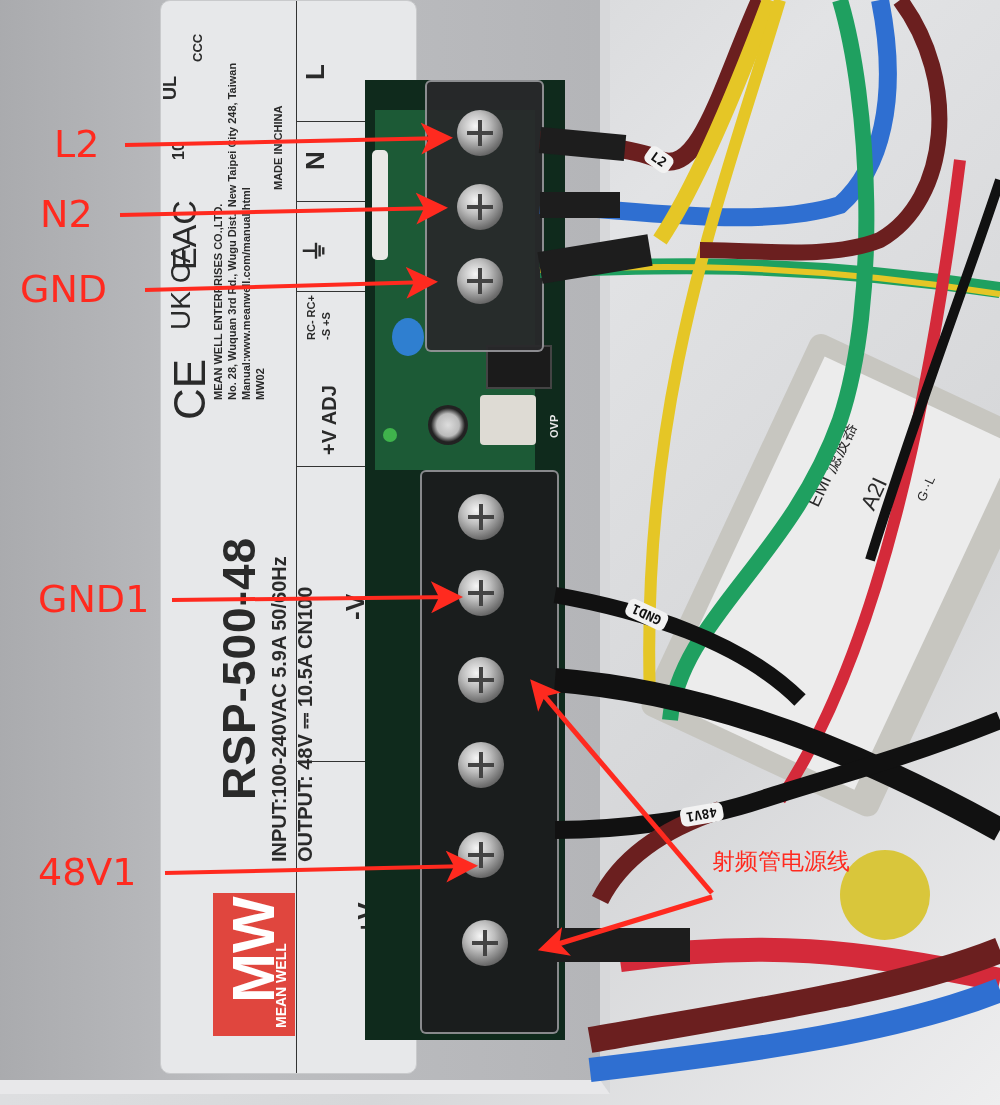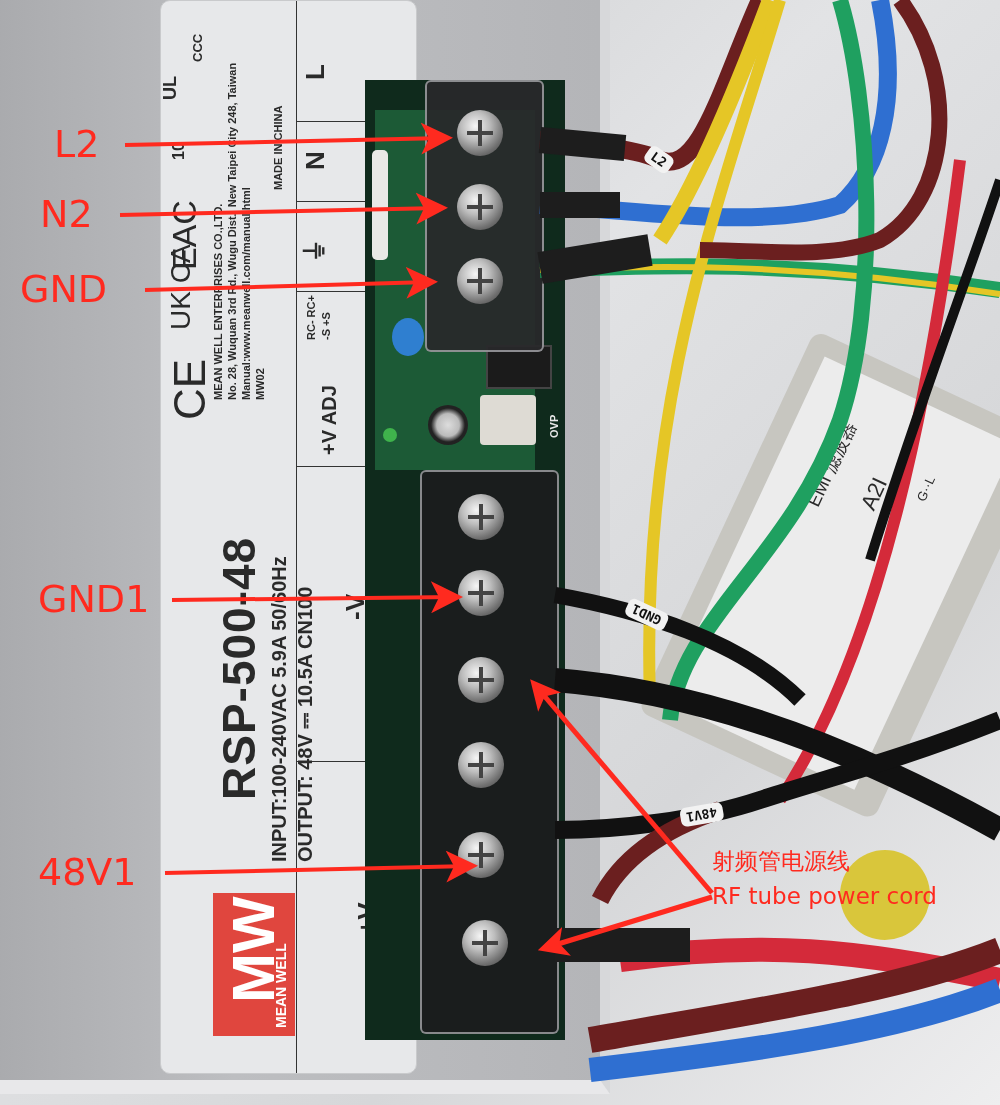--- a/index.html
+++ b/index.html
@@ -200,15 +200,14 @@
     <path d="M712 893 L535 685" stroke="#ff2a1f" stroke-width="5" fill="none" marker-end="url(#ah2)"></path>
     <path d="M712 897 L545 948" stroke="#ff2a1f" stroke-width="5" fill="none" marker-end="url(#ah2)"></path>
   </svg>
 
   <div class="anno anno-big" style="left:54px; top:122px;">L2</div>
   <div class="anno anno-big" style="left:40px; top:192px;">N2</div>
   <div class="anno anno-big" style="left:20px; top:267px;">GND</div>
   <div class="anno anno-big" style="left:38px; top:577px;">GND1</div>
   <div class="anno anno-big" style="left:38px; top:850px;">48V1</div>
   <div class="anno anno-cn" style="left:712px; top:846px;">射频管电源线</div>
-  <div class="anno anno-en" style="left:712px; top:883px;">RF tube power cord</div>
 
 </div>
 
 </body></html>

